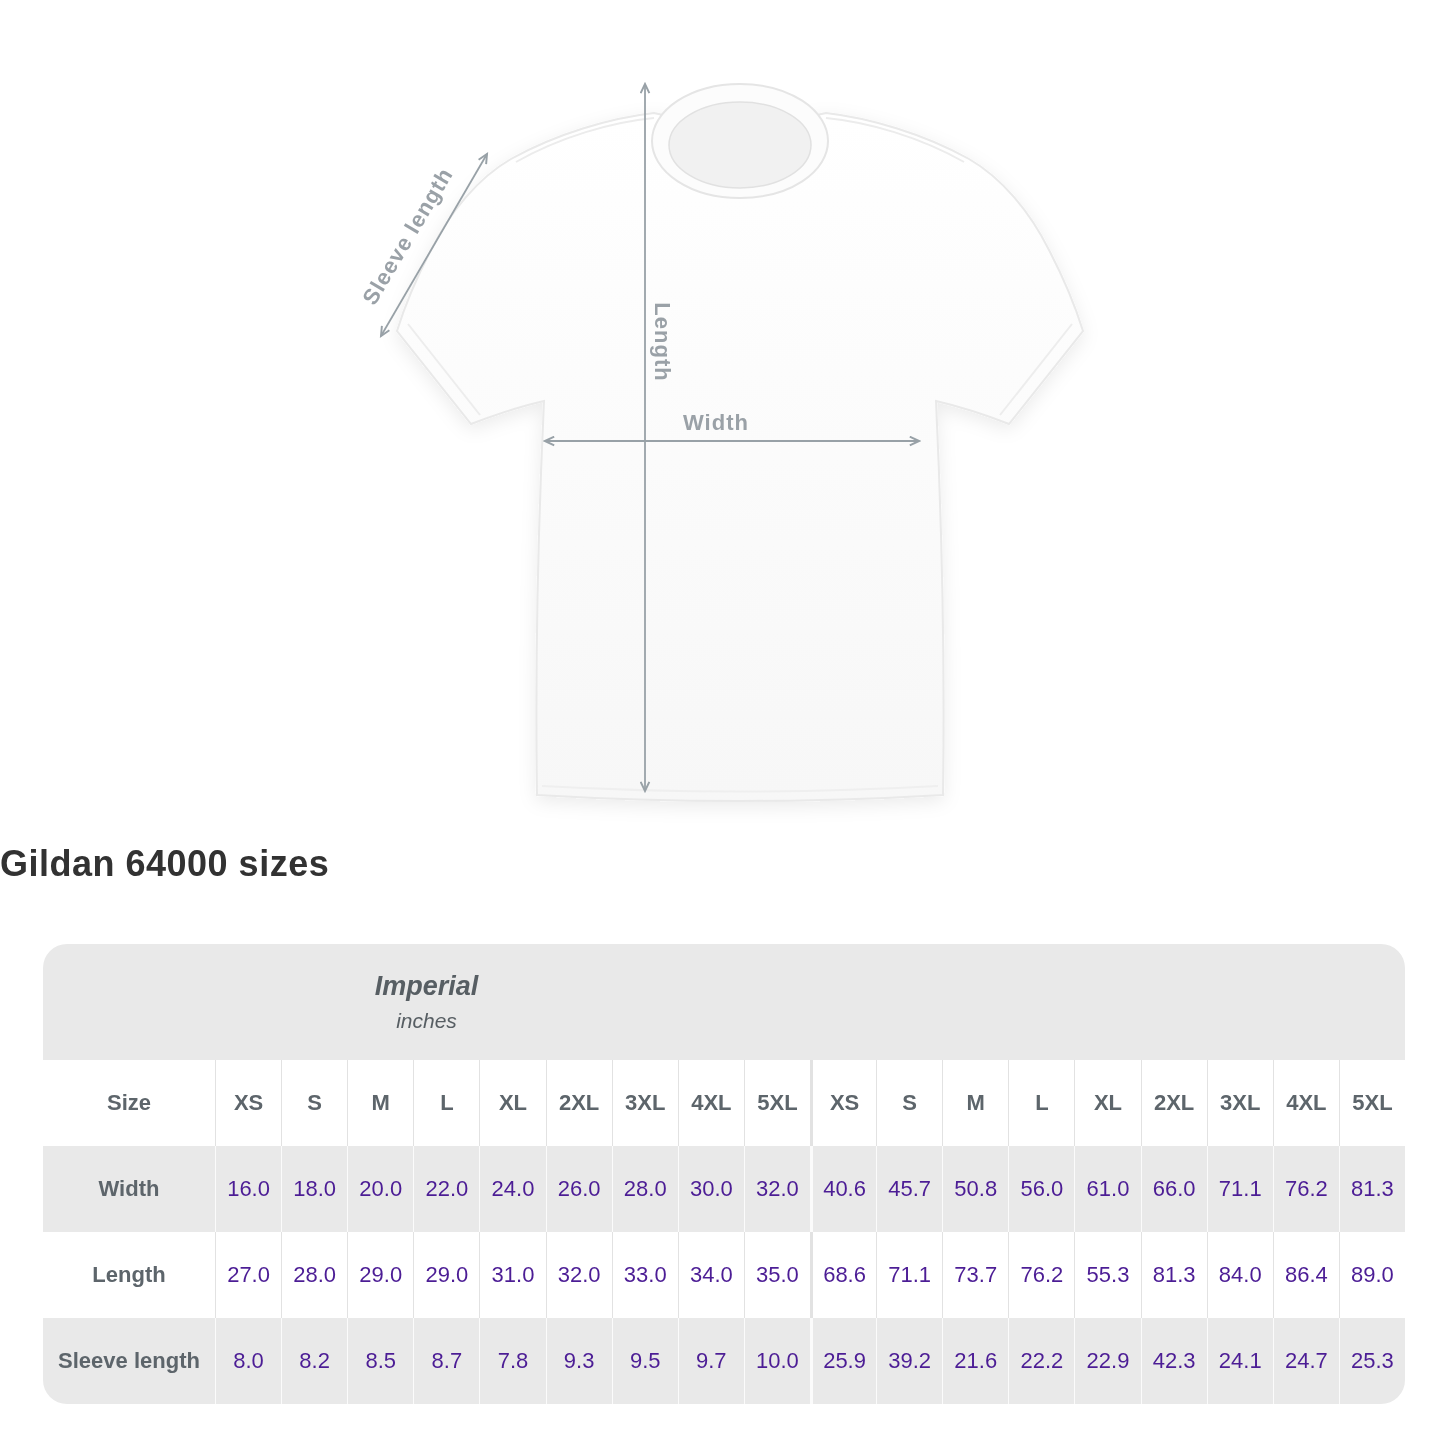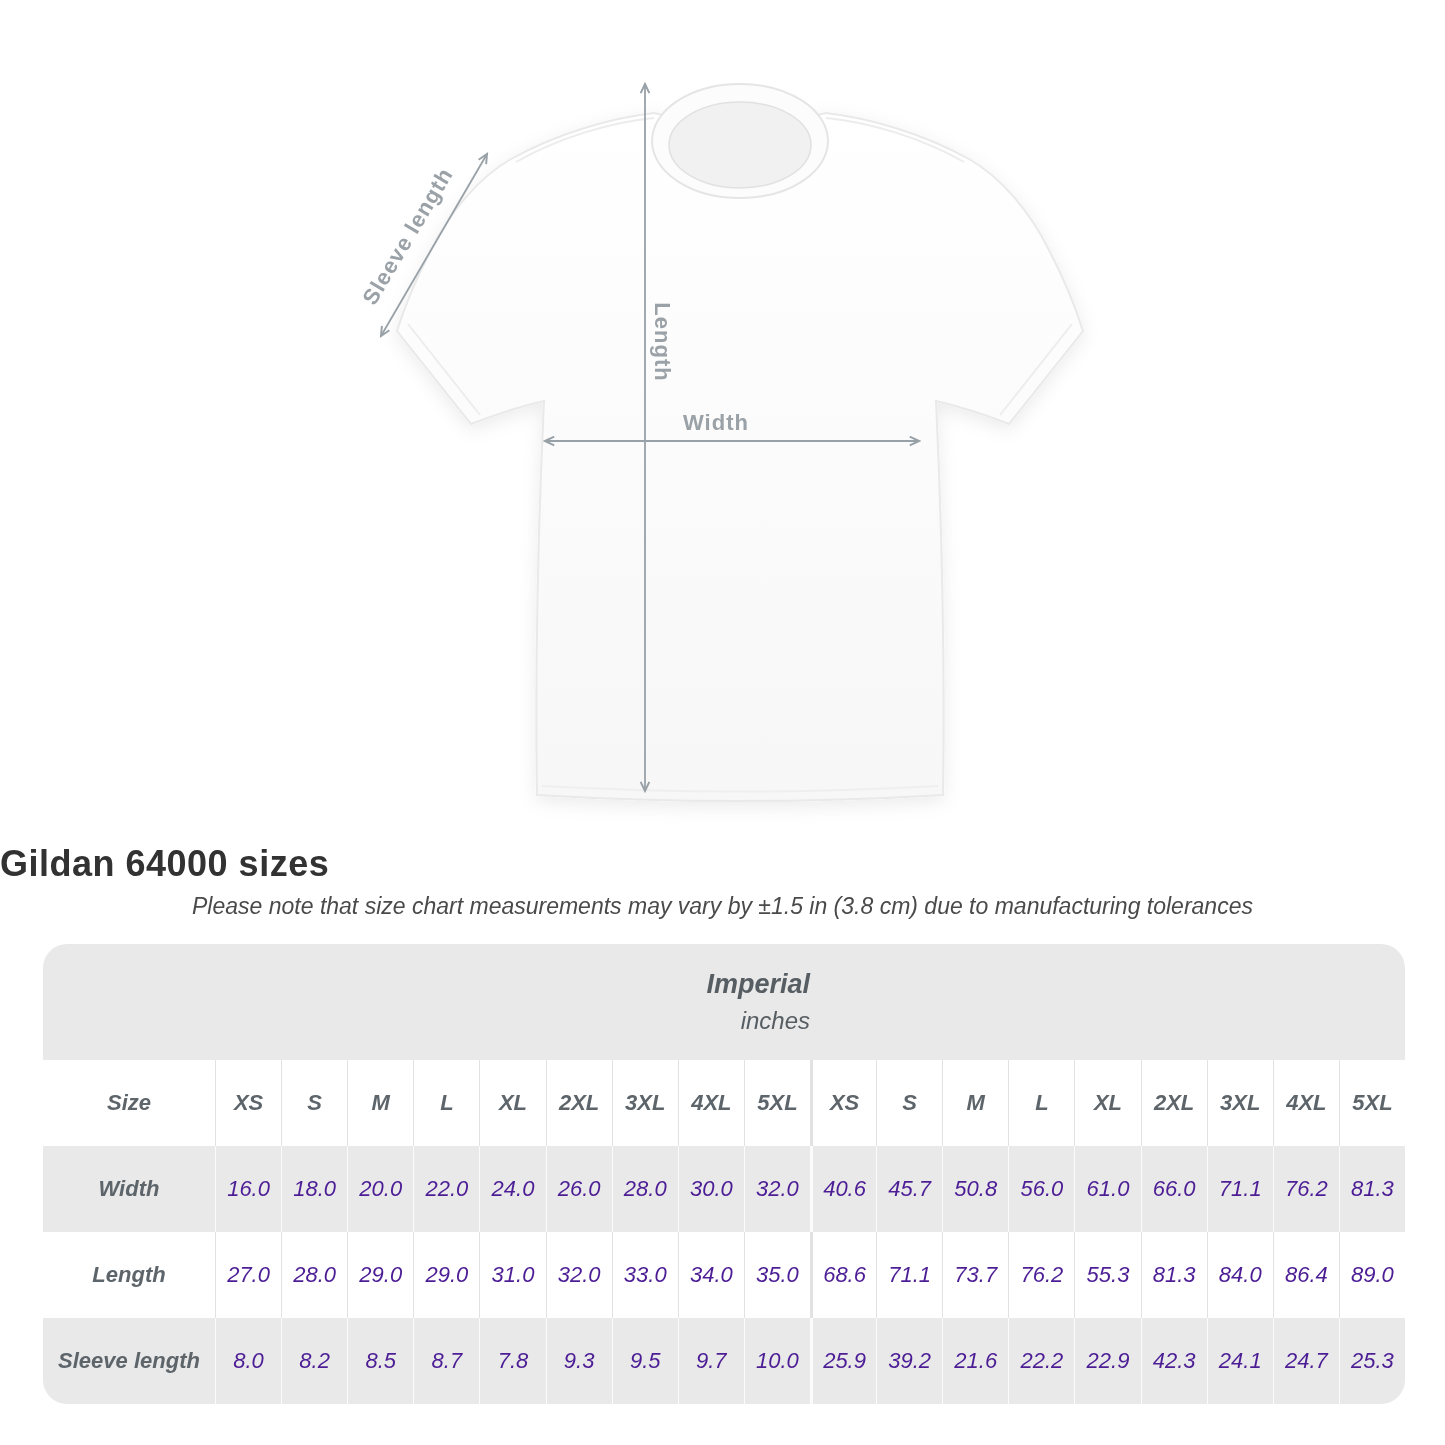--- a/index.html
+++ b/index.html
@@ -22,25 +22,25 @@
   
   .size-table{
     position:absolute;left:43px;top:944px;width:1362px;
     border-radius:24px;overflow:hidden;background:#ffffff;
   }
   .unit-band{
     display:grid;grid-template-columns:172px repeat(18,1fr);
     height:116px;background:#e9e9e9;
   }
   .unit-cell{display:flex;flex-direction:column;align-items:center;justify-content:center;gap:7px;}
-  .unit-imperial{grid-column:1/11;align-items:flex-end;}
+  .unit-imperial{grid-column:1/11;}
   .unit-metric{grid-column:11/20;}
   .unit-name{font-size:27px;font-weight:bold;font-style:italic;color:#575e63;}
-  .unit-sub{font-size:24px;font-style:italic;color:#575e63;}
-  .grid{display:grid;grid-template-columns:172px repeat(18,1fr);font-style:italic;}
+  .unit-sub{font-size:21px;font-style:italic;color:#575e63;}
+  .grid{display:grid;grid-template-columns:172px repeat(18,1fr);}
   .cell{
     height:86px;display:flex;align-items:center;justify-content:center;
     border-left:1px solid var(--sep);white-space:nowrap;
   }
   .row-white{--sep:#e2e2e2;background:#ffffff;}
   .row-gray{--sep:#fbfbfb;background:#e9e9e9;}
   .c0{border-left:none;}
   .mid{border-left-width:3px;}
   .head{font-size:22px;font-weight:bold;color:#5d656b;}
   .val{font-size:22px;color:#4c1d95;}
@@ -94,21 +94,20 @@
       <line x1="545" y1="441" x2="919" y2="441" marker-start="url(#ah)" marker-end="url(#ah)"></line>
       <line x1="381" y1="336" x2="487" y2="154" marker-start="url(#ah)" marker-end="url(#ah)"></line>
     </g>
 
     <text class="diag-label" x="716" y="430" text-anchor="middle">Width</text>
     <text class="diag-label" x="655" y="342" text-anchor="middle" transform="rotate(90 655 342)">Length</text>
     <text class="diag-label" x="414" y="240" text-anchor="middle" transform="rotate(-59.3 414 240)">Sleeve length</text>
   </svg>
 
   <div class="title">Gildan 64000 sizes</div>
-  <div class="subtitle">Please note that size chart measurements may vary by ±1.5 in (3.8 cm) due to manufacturing tolerances</div>
 
   <div class="size-table">
     <div class="unit-band">
       <div class="unit-cell unit-imperial">
         <div class="unit-name">Imperial</div>
         <div class="unit-sub">inches</div>
       </div>
     </div>
     <div class="grid" id="table-grid">
         <div class="cell head c0 row-white">Size</div>

